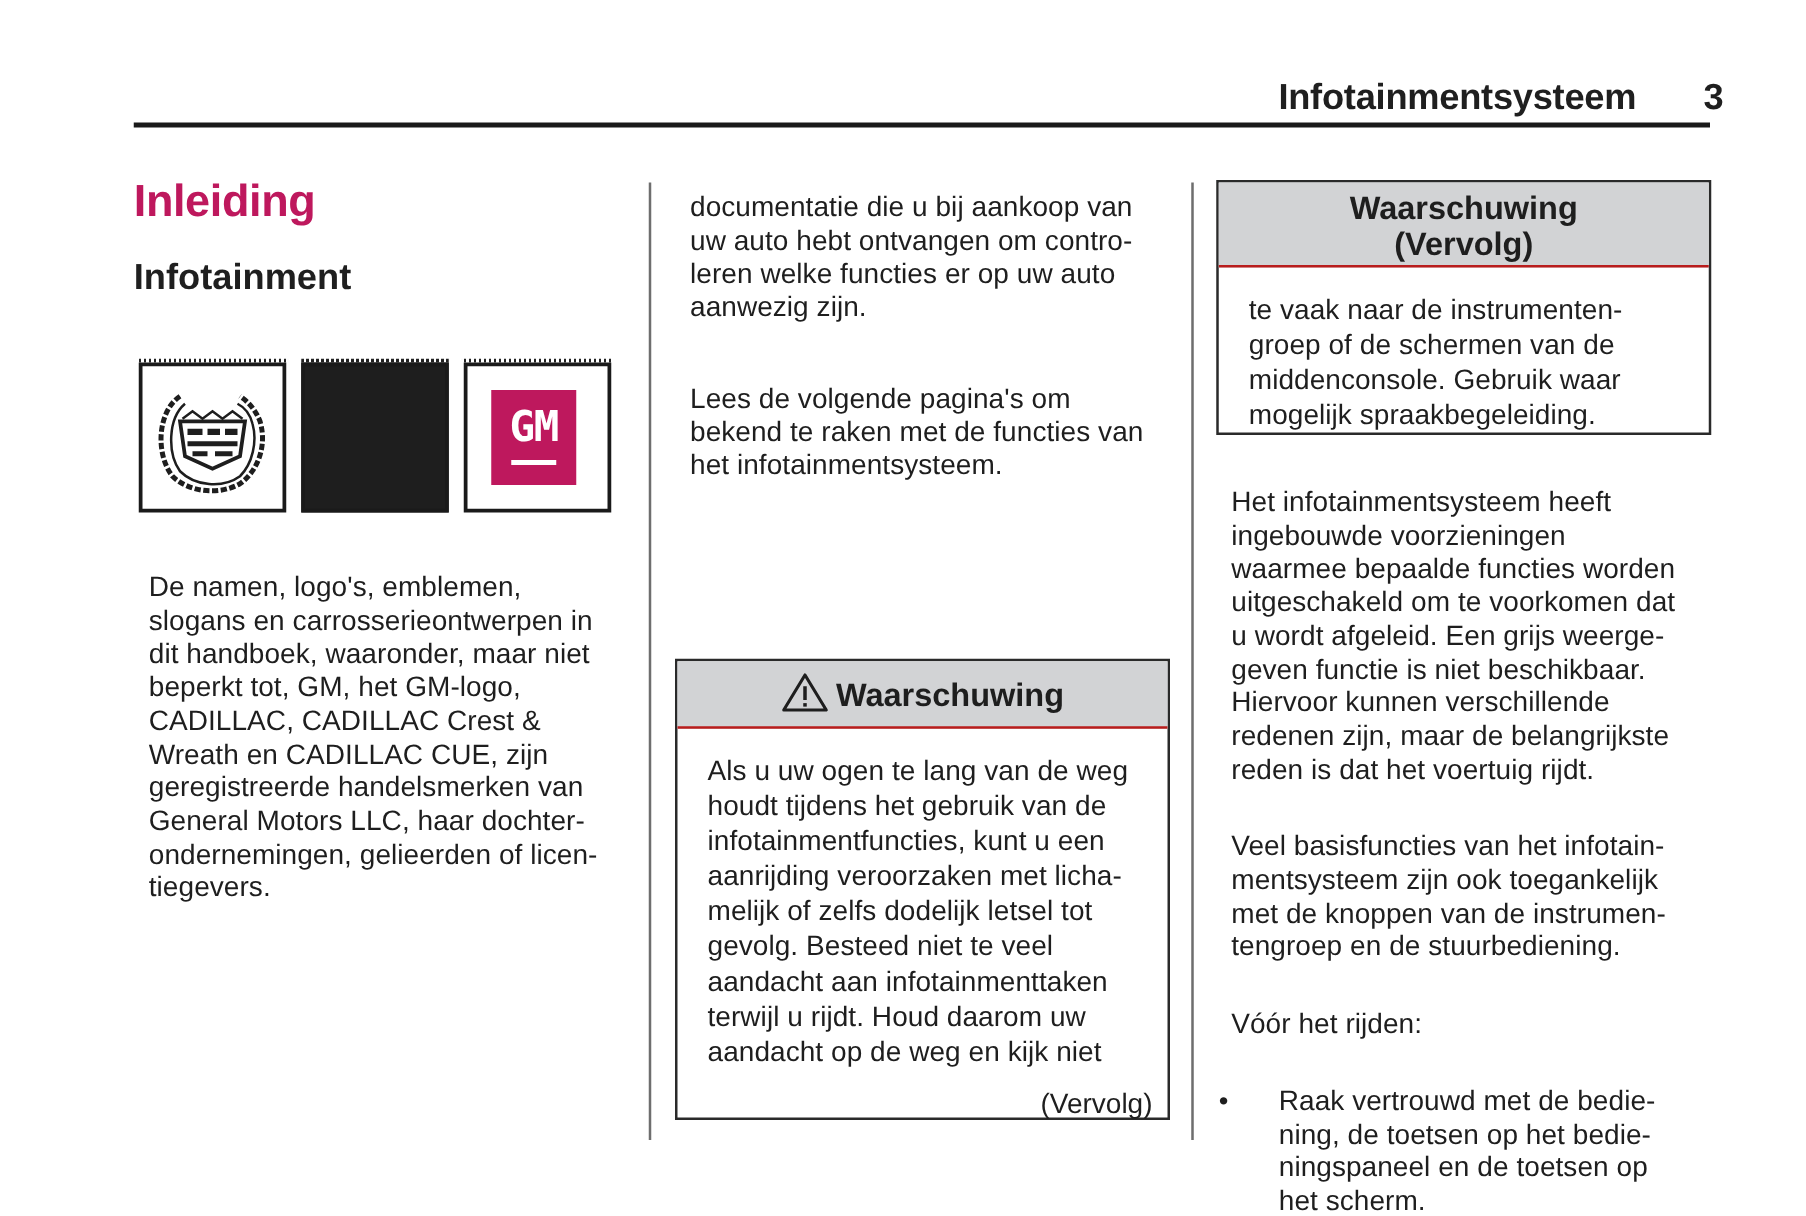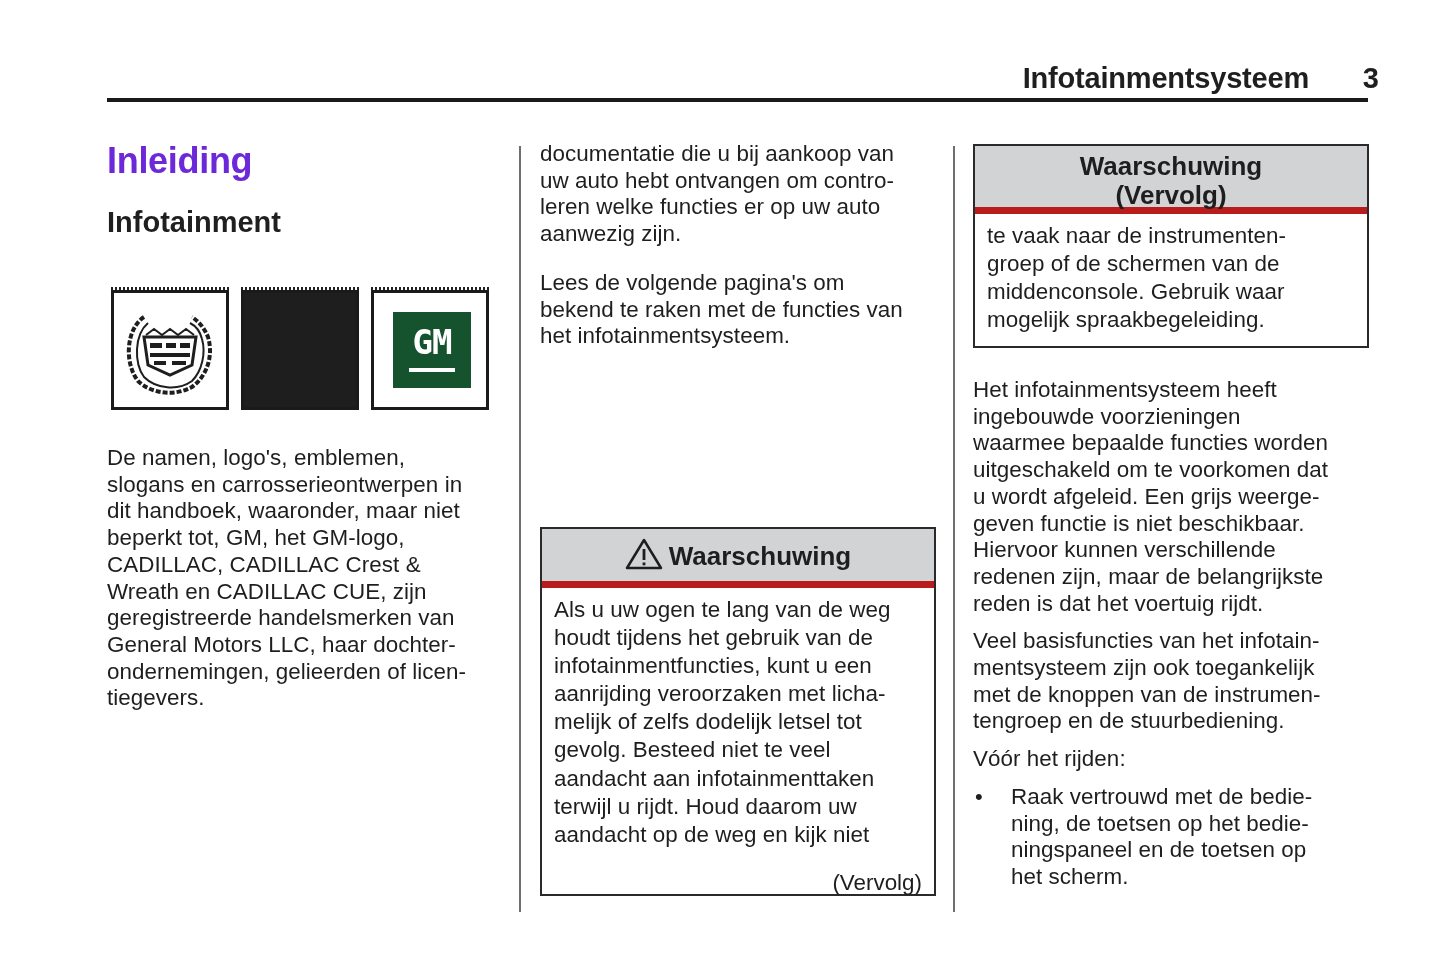--- a/index.html
+++ b/index.html
@@ -24,56 +24,56 @@
   .col { position: absolute; top: 140px; }
   .col1 { left: 107px; width: 395px; }
   .col2 { left: 540px; width: 396px; }
   .col3 { left: 973px; width: 396px; }
   .vdiv { position: absolute; top: 146px; width: 2px; height: 766px; background: #6e6e6e; }
   .vdiv.d1 { left: 519px; }
   .vdiv.d2 { left: 953px; }
 
   h1.section {
     margin: 0; position: absolute; top: 0px; left: 0;
-    font-size: 36px; font-weight: bold; color: #6d28d9; letter-spacing: -0.3px;
+    font-size: 36px; font-weight: bold; color: #be185d; letter-spacing: -0.3px;
   }
   h2.subsection {
     margin: 0; position: absolute; top: 66px; left: 0;
     font-size: 29px; font-weight: bold; color: #1f1f1f;
   }
   p.body {
-    margin: 0; font-size: 22.4px; line-height: 26.7px; color: #1e1e1e;
+    margin: 12px; font-size: 22.4px; line-height: 26.7px; color: #1e1e1e;
     white-space: pre-line; letter-spacing: 0.05px;
   }
   .gap { height: 11px; }
 
   
   .logos { position: absolute; top: 150px; left: 4px; width: 390px; height: 124px; }
   .logo-box {
     position: absolute; top: 0; width: 118px; height: 120px; box-sizing: border-box;
     border: 3px solid #1a1a1a; background: #fff;
   }
   .logo-box::before {
     content: ""; position: absolute; left: -3px; right: -3px; top: -6px; height: 3px;
     background: repeating-linear-gradient(90deg, #222 0 2px, transparent 2px 4px);
   }
   .logo-box.l1 { left: 0; }
   .logo-box.l2 { left: 130px; background: #1e1e1e; }
   .logo-box.l3 { left: 260px; }
   .gm-mark {
-    position: absolute; left: 19px; top: 19px; width: 78px; height: 76px; background: #14532d;
+    position: absolute; left: 19px; top: 19px; width: 68px; height: 76px; background: #be185d;
     color: #fff; font-weight: bold; font-size: 34px; text-align: center; line-height: 60px;
     font-family: "DejaVu Sans Mono", monospace; letter-spacing: -1px;
   }
   .gm-mark .underbar { position: absolute; left: 16px; right: 16px; bottom: 16px; height: 4px; background: #fff; }
 
   
   .warn-box { border: 2px solid #2a2a2a; box-sizing: border-box; position: relative; }
   .warn-head {
-    background: #d2d3d5; border-bottom: 7px solid #b91c1c; text-align: center;
+    background: #d2d3d5; border-bottom: 2px solid #b91c1c; text-align: center;
     font-weight: bold; font-size: 26px; color: #1e1e1e;
   }
   .warn-body { padding: 8px 12px 0 12px; }
   .warn-body p.body { font-size: 22.4px; line-height: 28.1px; }
   .warn1 { position: absolute; left: 0; top: 387px; width: 396px; height: 369px; }
   .warn1 .warn-head { height: 52px; line-height: 54px; }
   .warn1 .warn-head svg { vertical-align: -5px; margin-right: 6px; }
   .warn1 .cont { position: absolute; right: 12px; bottom: -2px; font-size: 22.4px; }
   .warn2 { position: absolute; left: 0; top: 4px; width: 396px; height: 204px; }
   .warn2 .warn-head { height: 68px; line-height: 29px; padding-top: 6px; box-sizing: border-box; }

